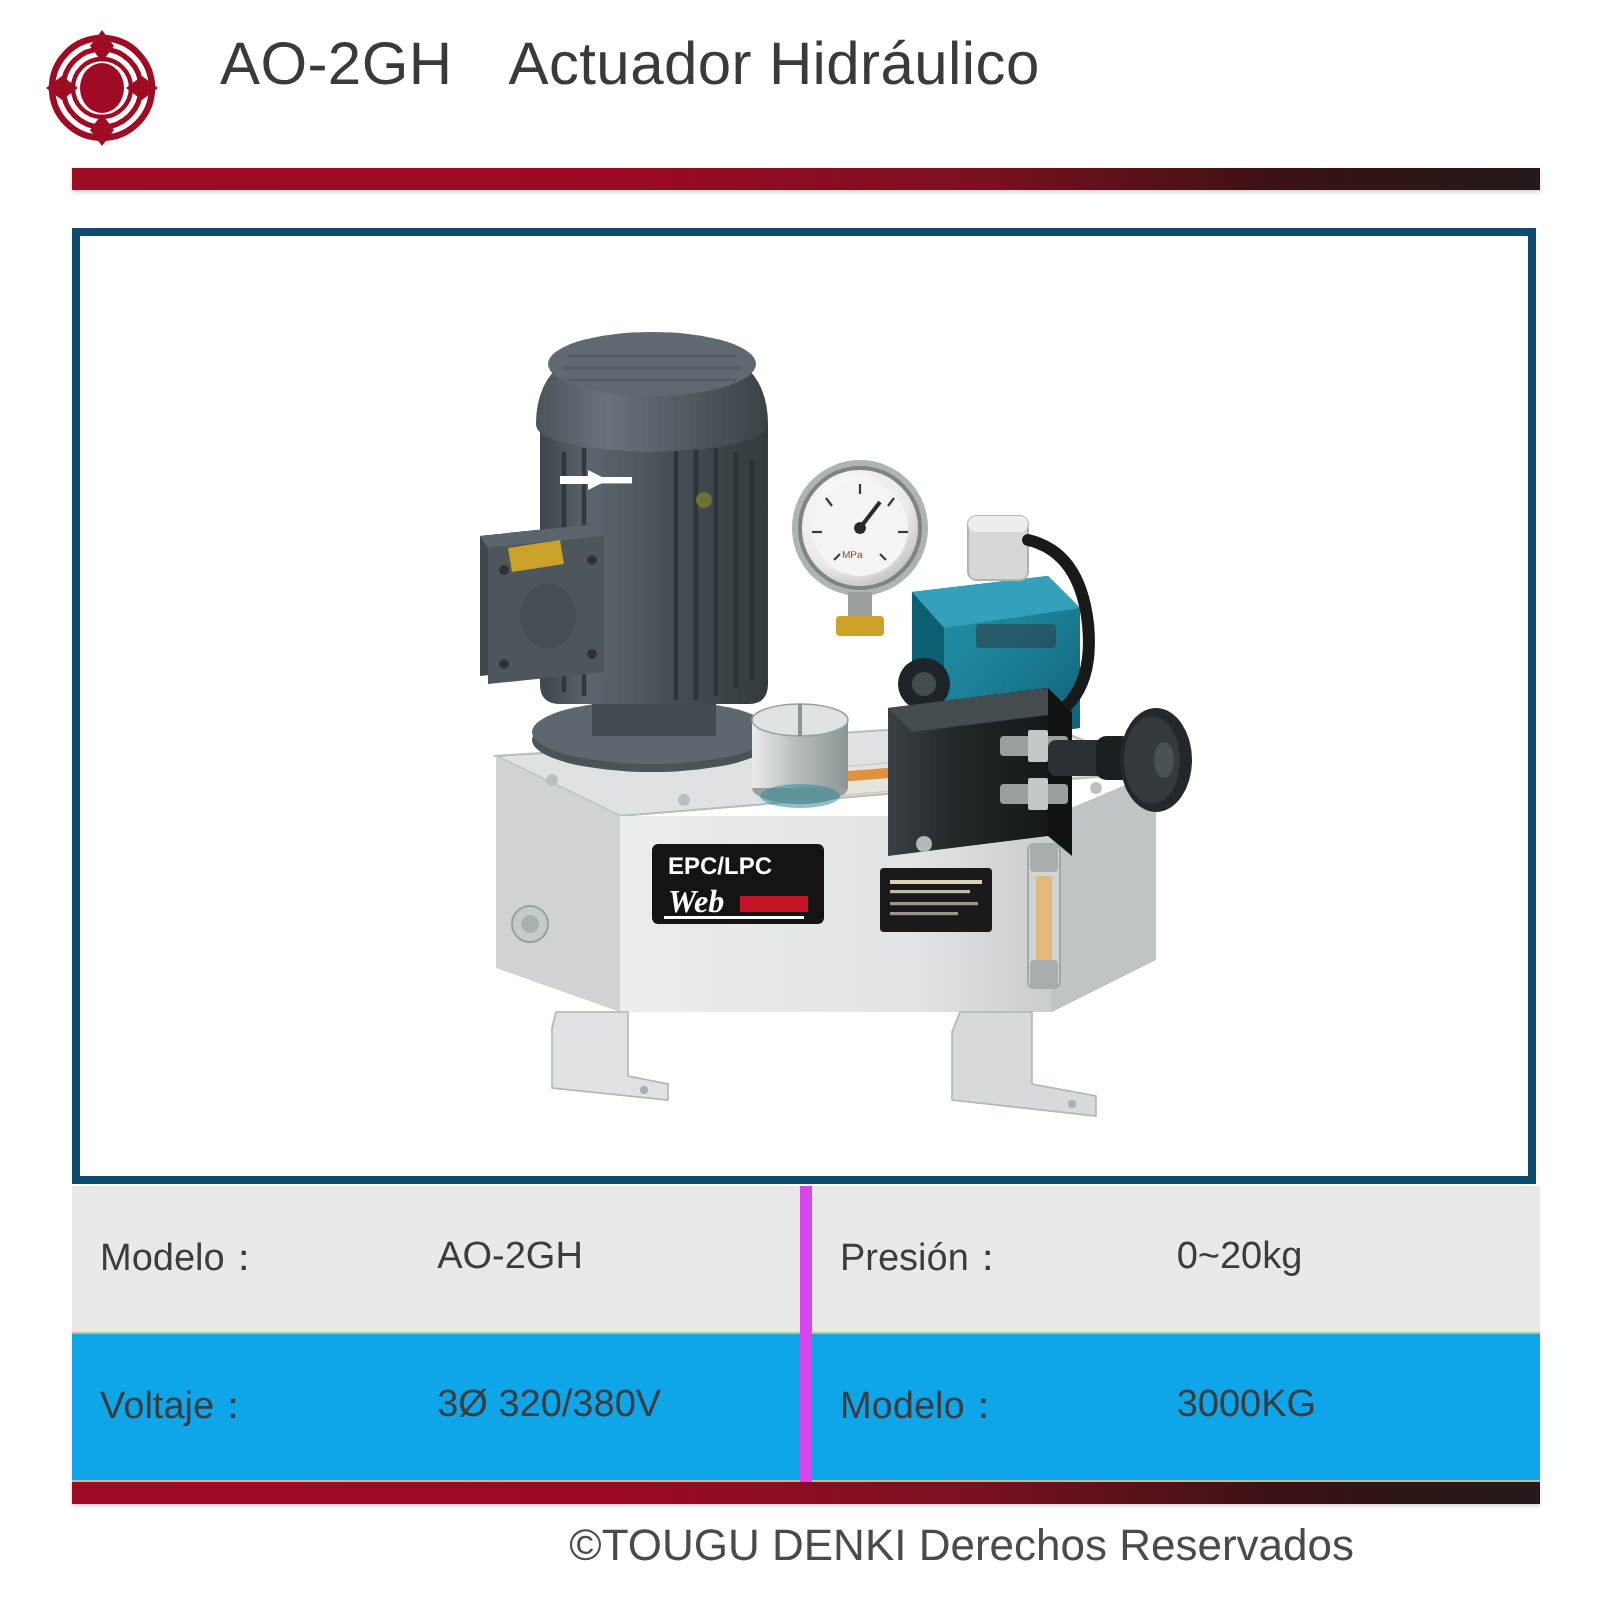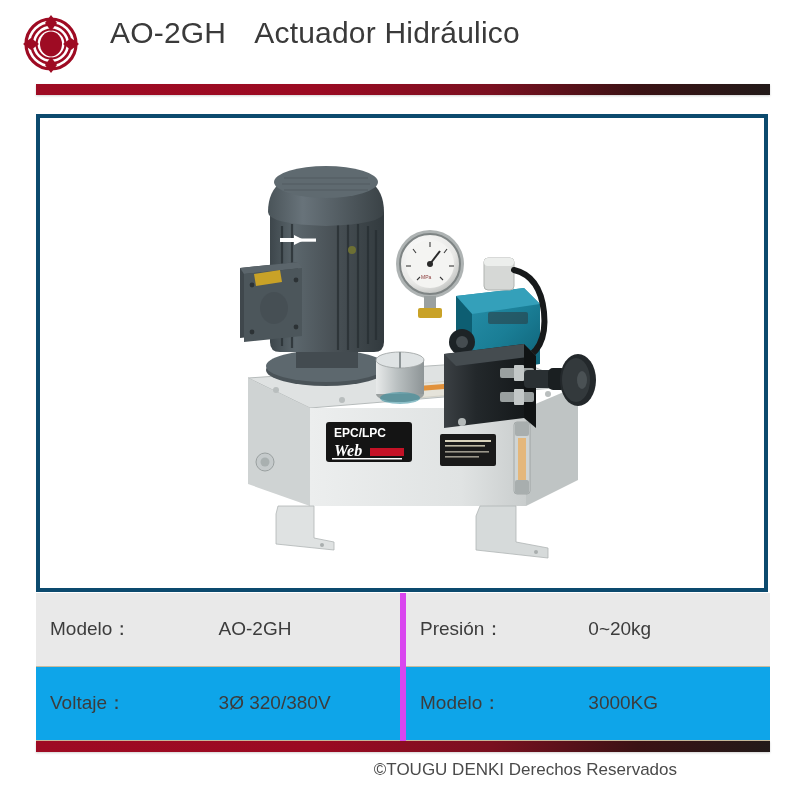--- a/index.html
+++ b/index.html
@@ -55,21 +55,21 @@
   .spec td.lbl{width:23%;}
   .spec td.val{width:27%;}
   .spec td.divider{border-left:6px solid #d946ef;}
   .spec tr.r-odd{border-bottom:1px solid #c9bb9c;}
   .spec tr.r-even{border-bottom:1px solid #c9bb9c;}
   .spec tr.r-last{border-bottom:none;}
 
   
   .footer{
     position:absolute;right:30px;top:760px;
-    font-size:17px;color:#4a4a4a;white-space:nowrap;
+    font-size:22px;color:#4a4a4a;white-space:nowrap;
   }
 </style>
 </head>
 <body>
 
 <div class="page">
 
   <div class="header">
 
     <div class="logo">

